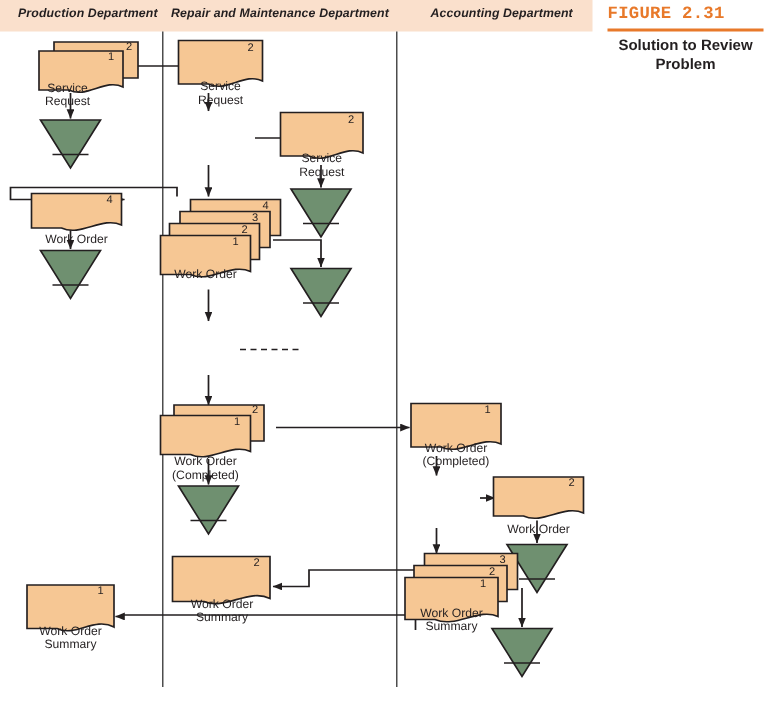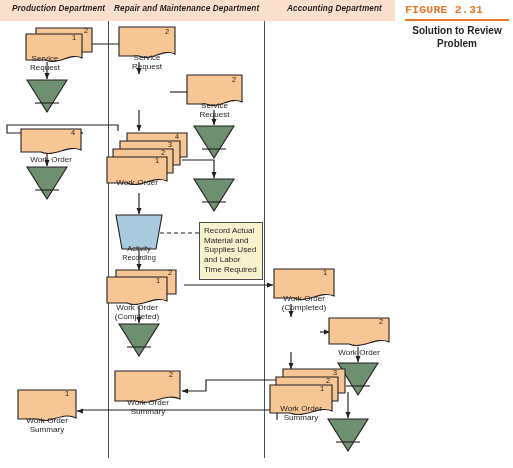--- a/index.html
+++ b/index.html
@@ -191,35 +191,25 @@
     </div>
   </div>
 
   <div class="node" style="left:193px;top:178px;width:42px;height:34px;">
     <svg width="42" height="34" viewBox="0 0 42 34">
       <path d="M1,1 L41,1 L21,33 z" fill="#6f9070" stroke="#231f20" stroke-width="1.1"></path>
       <path d="M9,24 L33,24" stroke="#231f20" stroke-width="1.1"></path>
     </svg>
   </div>
 
-  <div class="node" style="left:115px;top:214px;width:48px;height:36px;">
-    <svg width="48" height="36" viewBox="0 0 48 36">
-      <path d="M1,1 L47,1 L41,35 L7,35 z" fill="#a9c9dd" stroke="#231f20" stroke-width="1.1"></path>
-    </svg>
-    <div class="lbl" style="font-size:7.4px;line-height:9px;">
-      <span>Activity</span>
-      <span>Recording</span>
-    </div>
-  </div>
 
   <svg style="position:absolute;left:160px;top:230px;width:42px;height:6px;">
     <path d="M0,3 L40,3" stroke="#231f20" stroke-width="1.1" stroke-dasharray="4,3" fill="none"></path>
   </svg>
 
-  <div class="note" style="left:199px;top:222px;width:64px;height:58px;">Record Actual Material and Supplies Used and Labor Time Required</div>
 
   <div class="node" style="left:106px;top:268px;width:72px;height:40px;">
     <svg width="76" height="44" viewBox="0 0 76 44">
       <path d="M10,2 L70,2 L70,26 L10,26 z" fill="#f6c794" stroke="#231f20" stroke-width="1.1"></path>
       <path d="M1,9 L61,9 L61,33 C48,27 34,41 21,35 L1,35 z" fill="#f6c794" stroke="#231f20" stroke-width="1.1"></path>
     </svg>
     <div class="copynum" style="left:62px;top:0px;">2</div>
     <div class="copynum" style="left:50px;top:8px;">1</div>
     <div class="lbl" style="left:0px;top:0px;width:62px;height:42px;">
       <span>Work Order</span>

